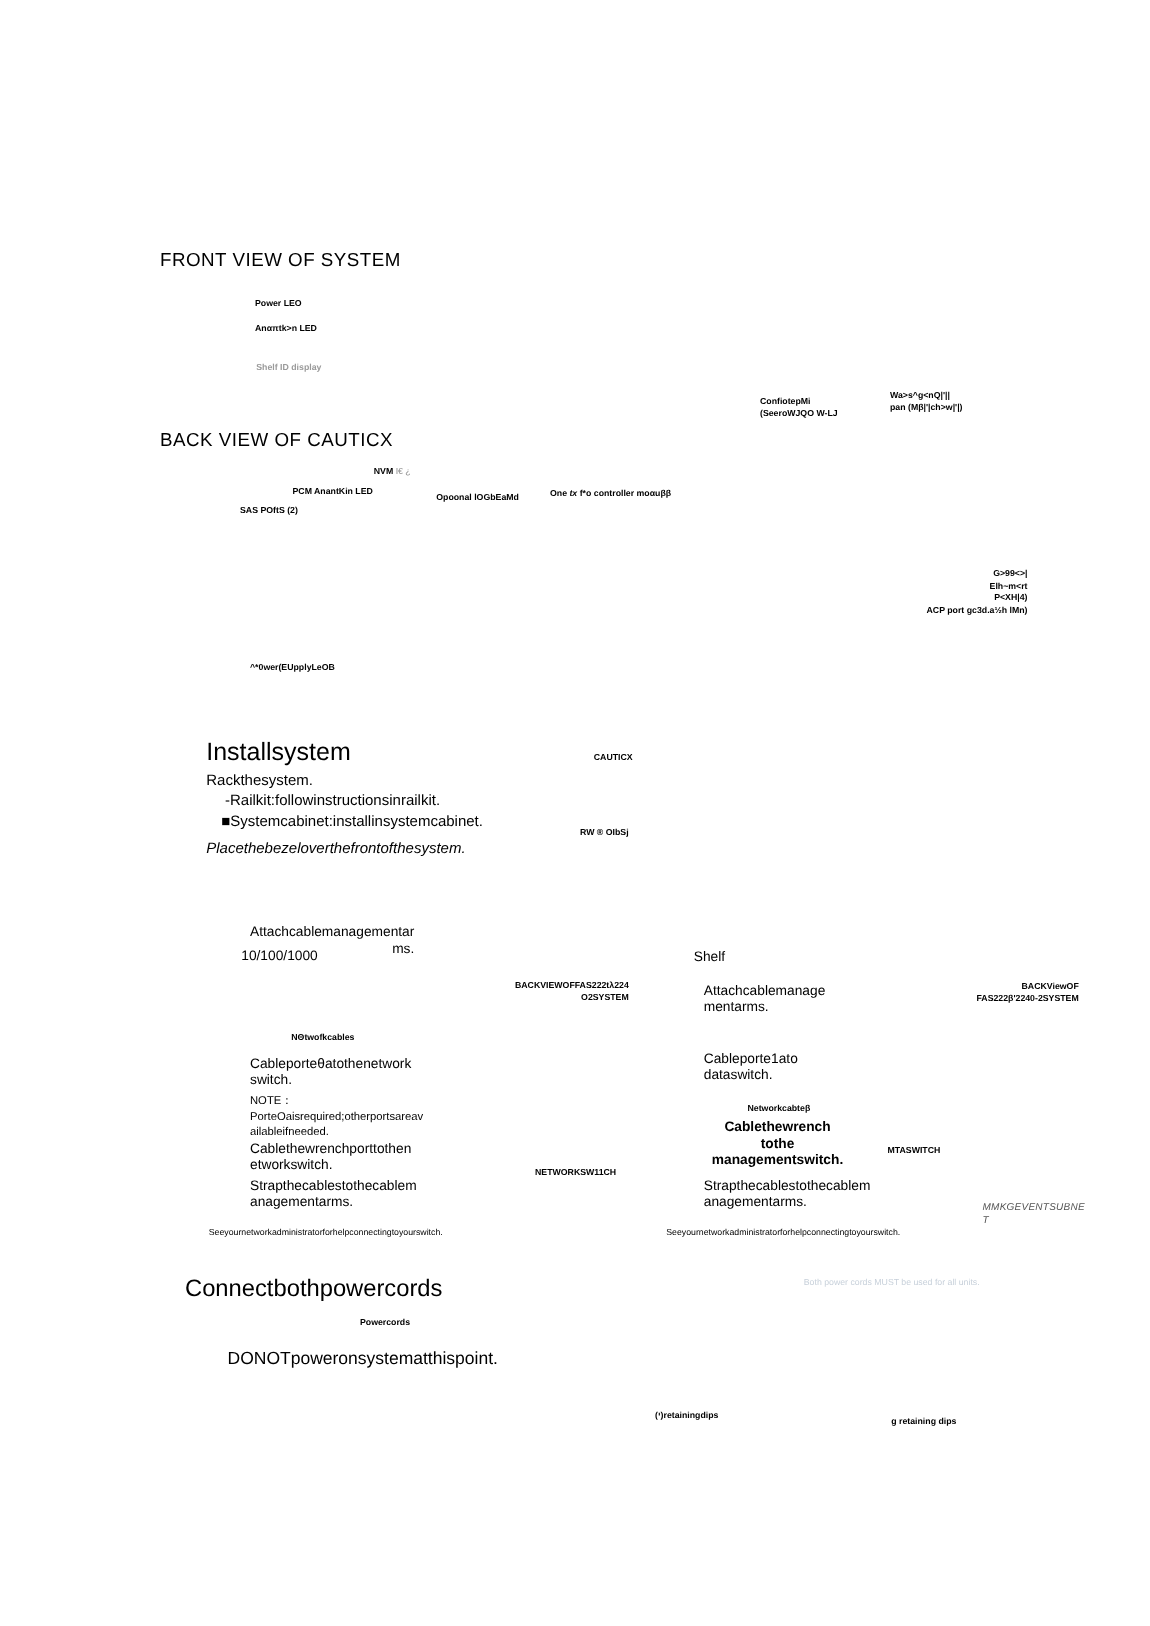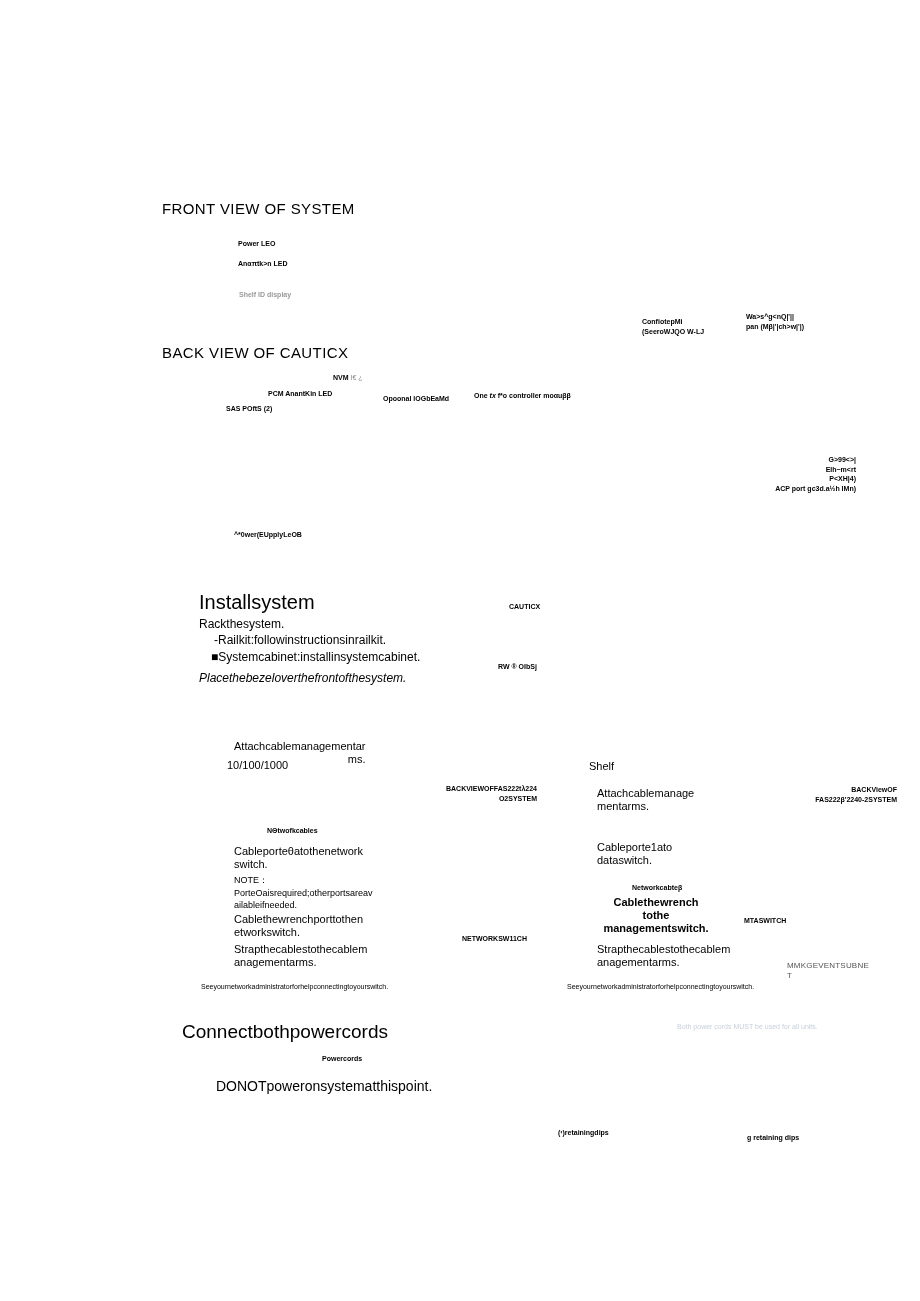--- a/index.html
+++ b/index.html
@@ -1,20 +1,20 @@
 <!DOCTYPE html>
 <html><head>
 <meta charset="utf-8">
 <style>
   html,body{margin:0;padding:0;background:#fff;}
   #page{
     position:relative;width:920px;height:1301px;background:#ffffff;
     font-family:"Liberation Sans", sans-serif;color:#000;overflow:hidden;
   }
-  .abs{position:absolute;white-space:pre-line;margin-left:34px;}
+  .abs{position:absolute;white-space:pre-line;}
   .h1{font-size:15px;letter-spacing:.4px;font-weight:400;}
   .h2{font-size:20px;font-weight:400;}
   .h2-power{font-size:19px;font-weight:400;}
   .cable-main{font-size:17px;font-weight:400;}
   .cable-sub{font-size:12px;font-weight:400;}
   .subhead{font-size:11px;font-weight:400;}
   .b12{font-size:12px;line-height:17px;}
   .b11{font-size:11px;line-height:13px;}
   .b9{font-size:9px;line-height:12px;}
   .lbl{font-size:7px;font-weight:700;line-height:9.5px;}
@@ -87,21 +87,21 @@
 FAS222β'2240-2SYSTEM</div>
   <div class="abs b11" style="left:563px;top:841px;">Cableporte1ato
 dataswitch.</div>
   <div class="abs lbl" style="left:598px;top:883px;font-weight:700;">Networkcabteβ</div>
   <div class="abs b11" style="left:563px;top:896px;width:118px;text-align:center;font-weight:bold;">Cablethewrench
 tothe
 managementswitch.</div>
   <div class="abs lbl" style="left:710px;top:916px;">MTASWITCH</div>
   <div class="abs b11" style="left:563px;top:943px;">Strapthecablestothecablem
 anagementarms.</div>
-  <div class="abs subnet" style="left:753px;top:961px;width:95px;">MMKGEVENTSUBNE
+  <div class="abs subnet" style="left:786px;top:961px;width:95px;font-style:italic;">MMKGEVENTSUBNE
 T</div>
   <div class="abs tiny" style="left:533px;top:982px;">Seeyournetworkadministratorforhelpconnectingtoyourswitch.</div>
 
   <div class="abs h2-power" style="left:148px;top:1021px;text-align:center;">Connectbothpowercords</div>
   <div class="abs note-faint" style="left:643px;top:1023px;">Both power cords MUST be used for all units.</div>
   <div class="abs lbl" style="left:288px;top:1054px;">Powercords</div>
   <div class="abs warn14" style="left:182px;top:1078px;">DONOTpoweronsystematthispoint.</div>
   <div class="abs lbl" style="left:524px;top:1128px;">(י)retainingdips</div>
   <div class="abs lbl" style="left:713px;top:1133px;">g retaining dips</div>
 

